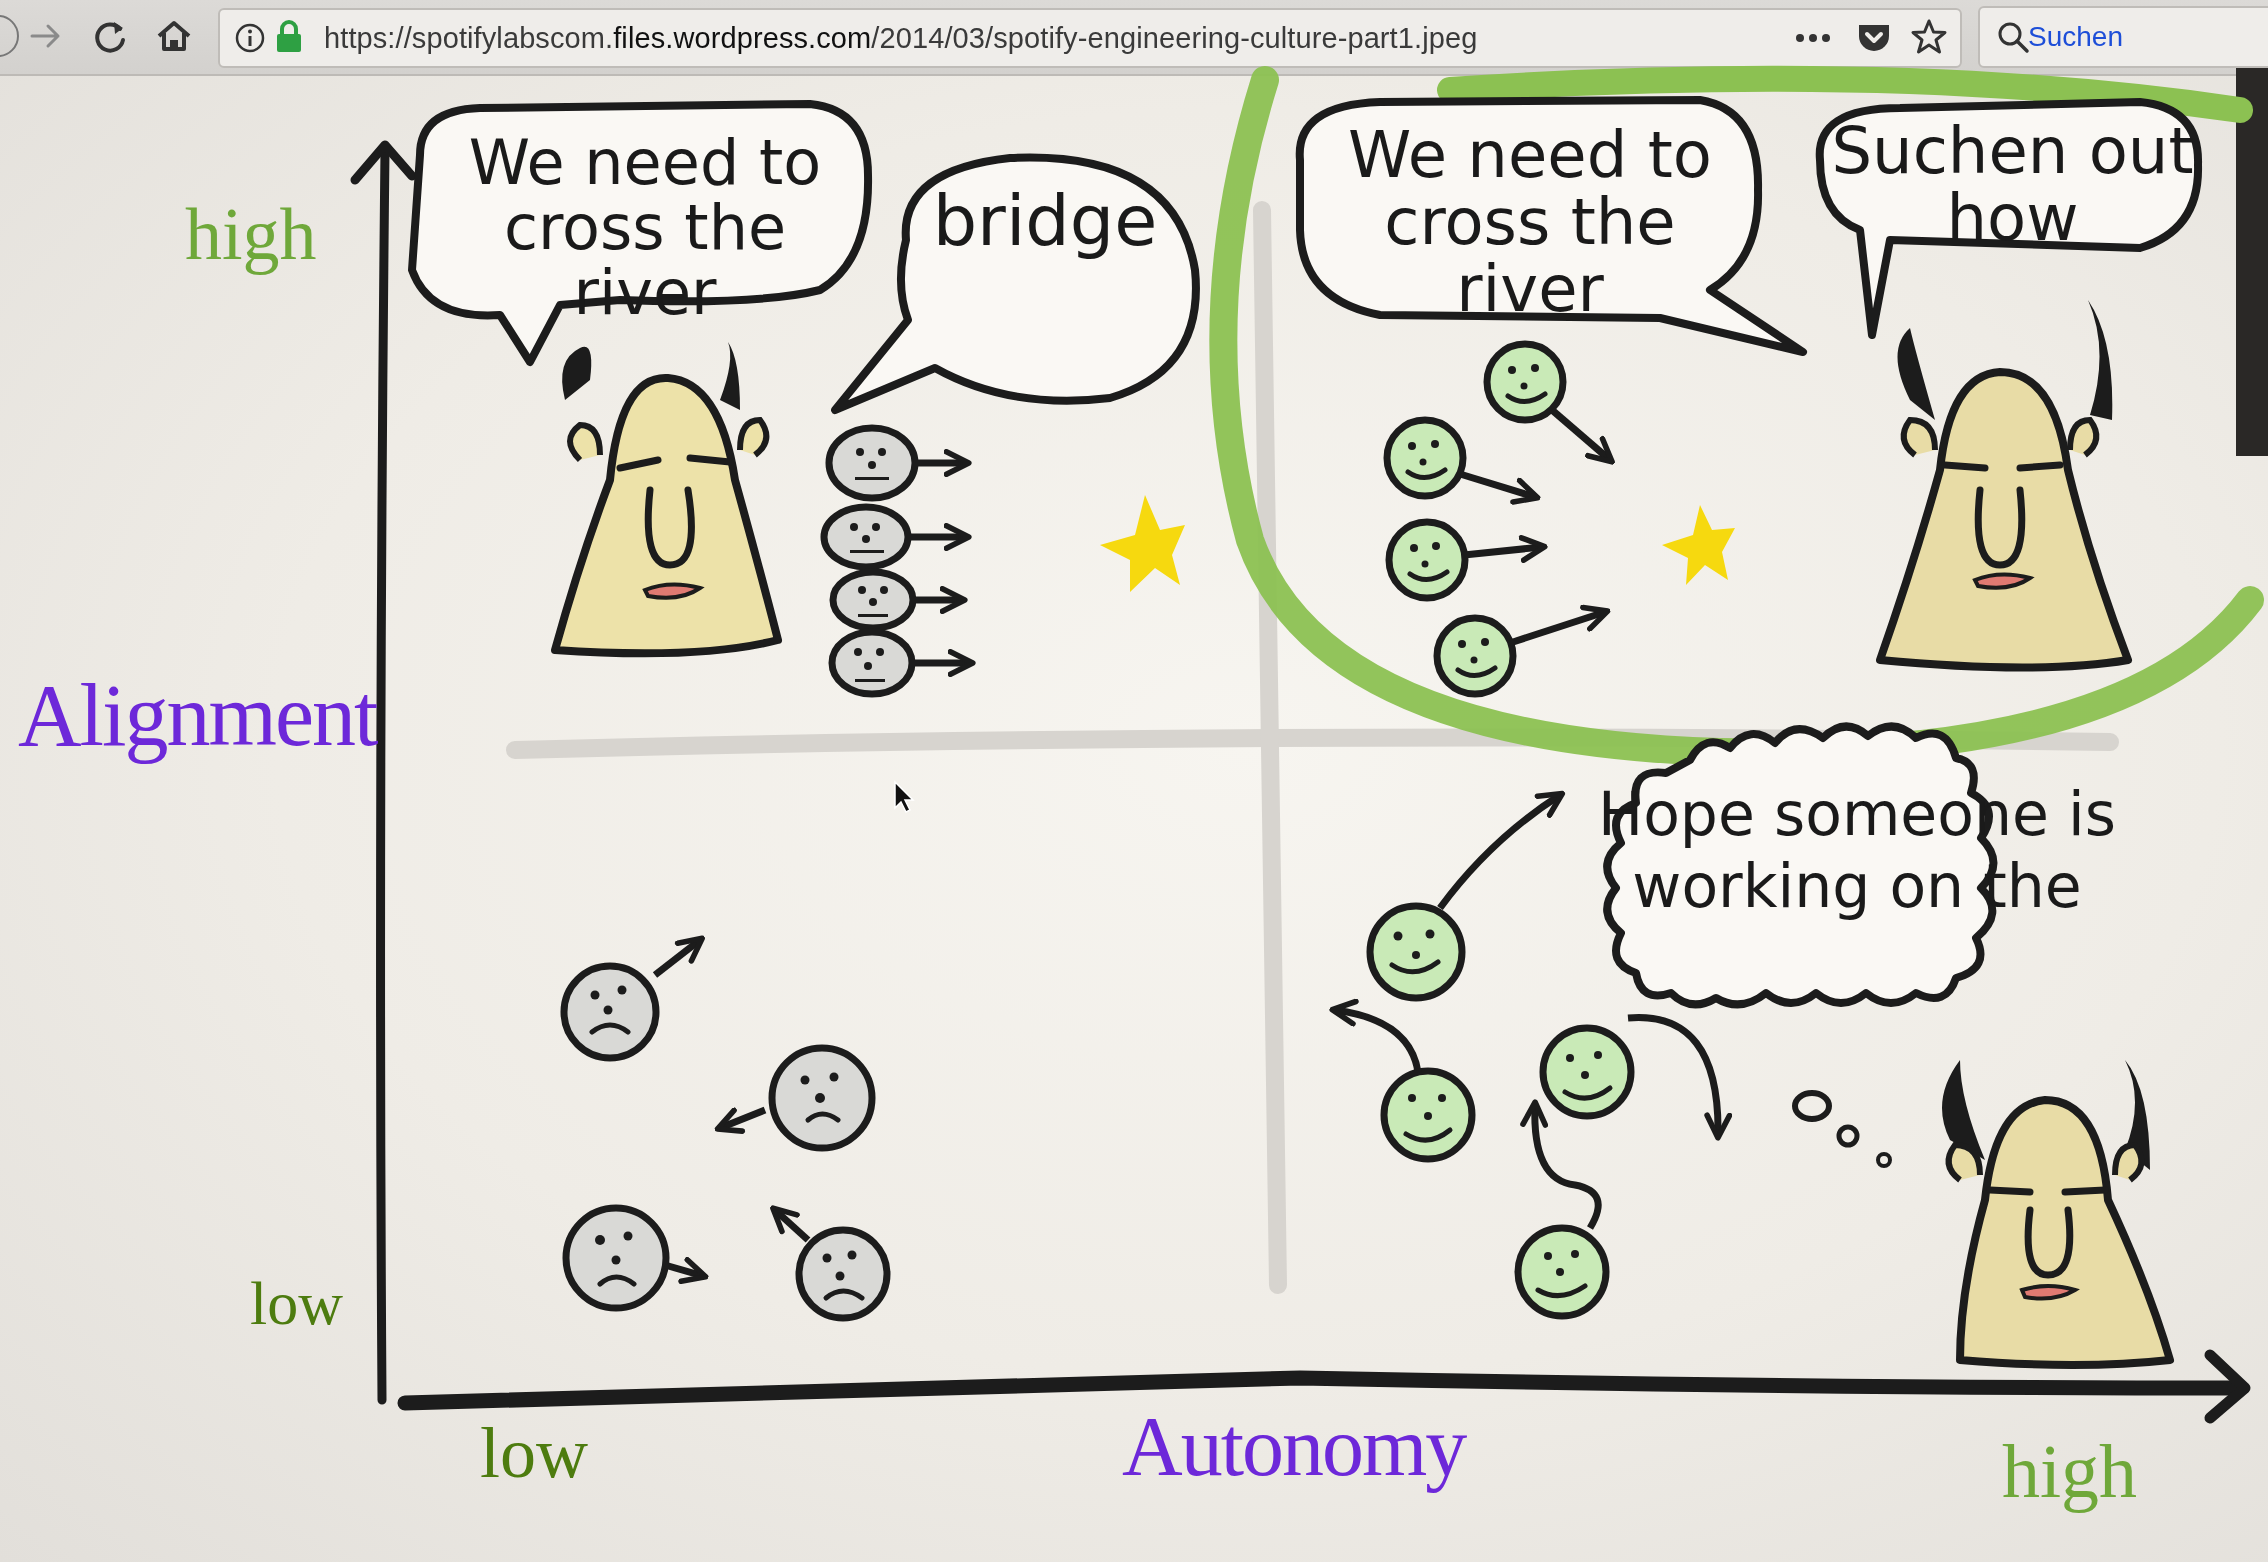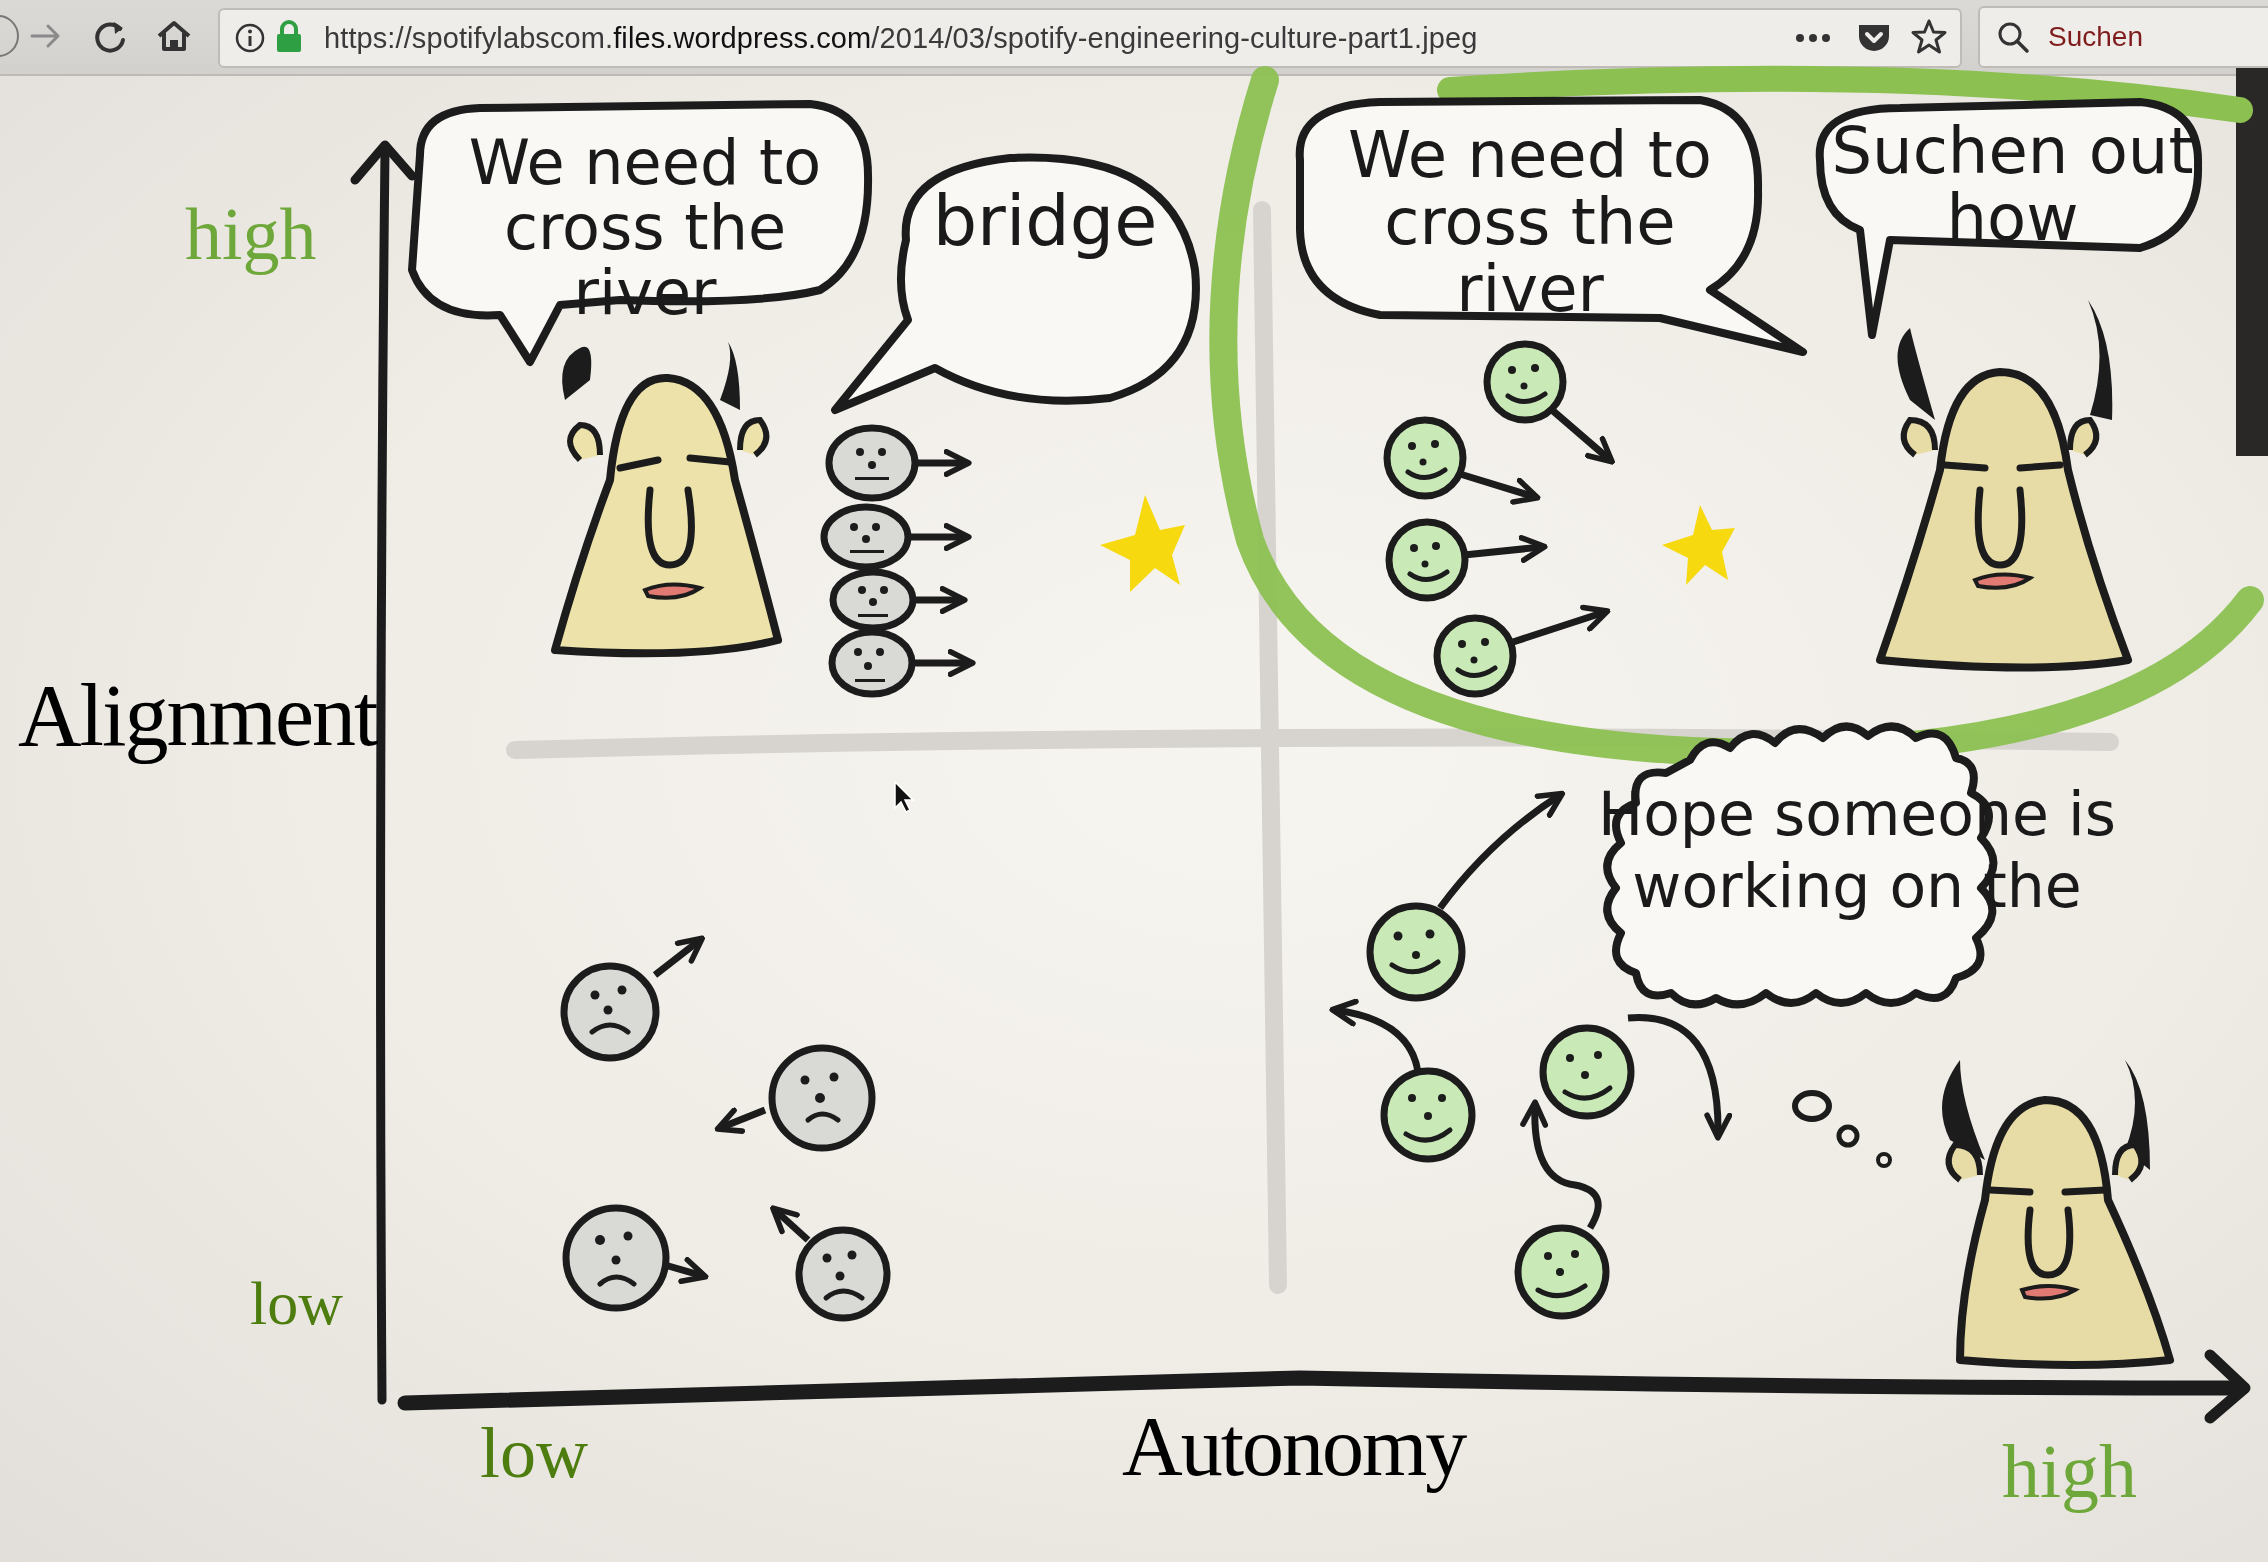--- a/index.html
+++ b/index.html
@@ -21,29 +21,29 @@
   }
   .url-text {
     position:absolute; left:104px; top:12px;
     font-size:29px; color:#3a3a3a; white-space:nowrap; letter-spacing:0.1px;text-align:right;
   }
   .url-text .host { color:#111; }
   .searchbox {
     position:absolute; left:1978px; top:6px; width:320px; height:58px;
     background:#efedea; border:2px solid #bfbcb8; border-radius:6px;
   }
-  .search-text { position:absolute; left:68px; top:13px; font-size:28px; color:#7f1d1d; }
+  .search-text { position:absolute; left:48px; top:13px; font-size:28px; color:#1d4ed8; }
 
   
   .canvas {
     position:absolute; left:0; top:76px; width:2268px; height:1486px;
     background:radial-gradient(ellipse at 55% 45%, #f7f5f0 0%, #efece6 55%, #e2dfda 100%);
   }
   .hand { font-family:Liberation Serif, serif; position:absolute; white-space:nowrap; }
-  .hand-dark { color:#000000; }
+  .hand-dark { color:#6d28d9; }
   .lbl-green { color:#6fa83a; }
   .lbl-red { color:#4d7c0f; }
   svg.overlay { position:absolute; left:0; top:0; }
   .bubble-text {
     position:absolute; text-align:center; color:#1a1a1a;
     font-family:"DejaVu Sans", sans-serif; line-height:1.05;
   }
   .dark-strip { position:absolute; left:2236px; top:48px; width:32px; height:388px; background:#2a2826; }
 </style>
 </head>

